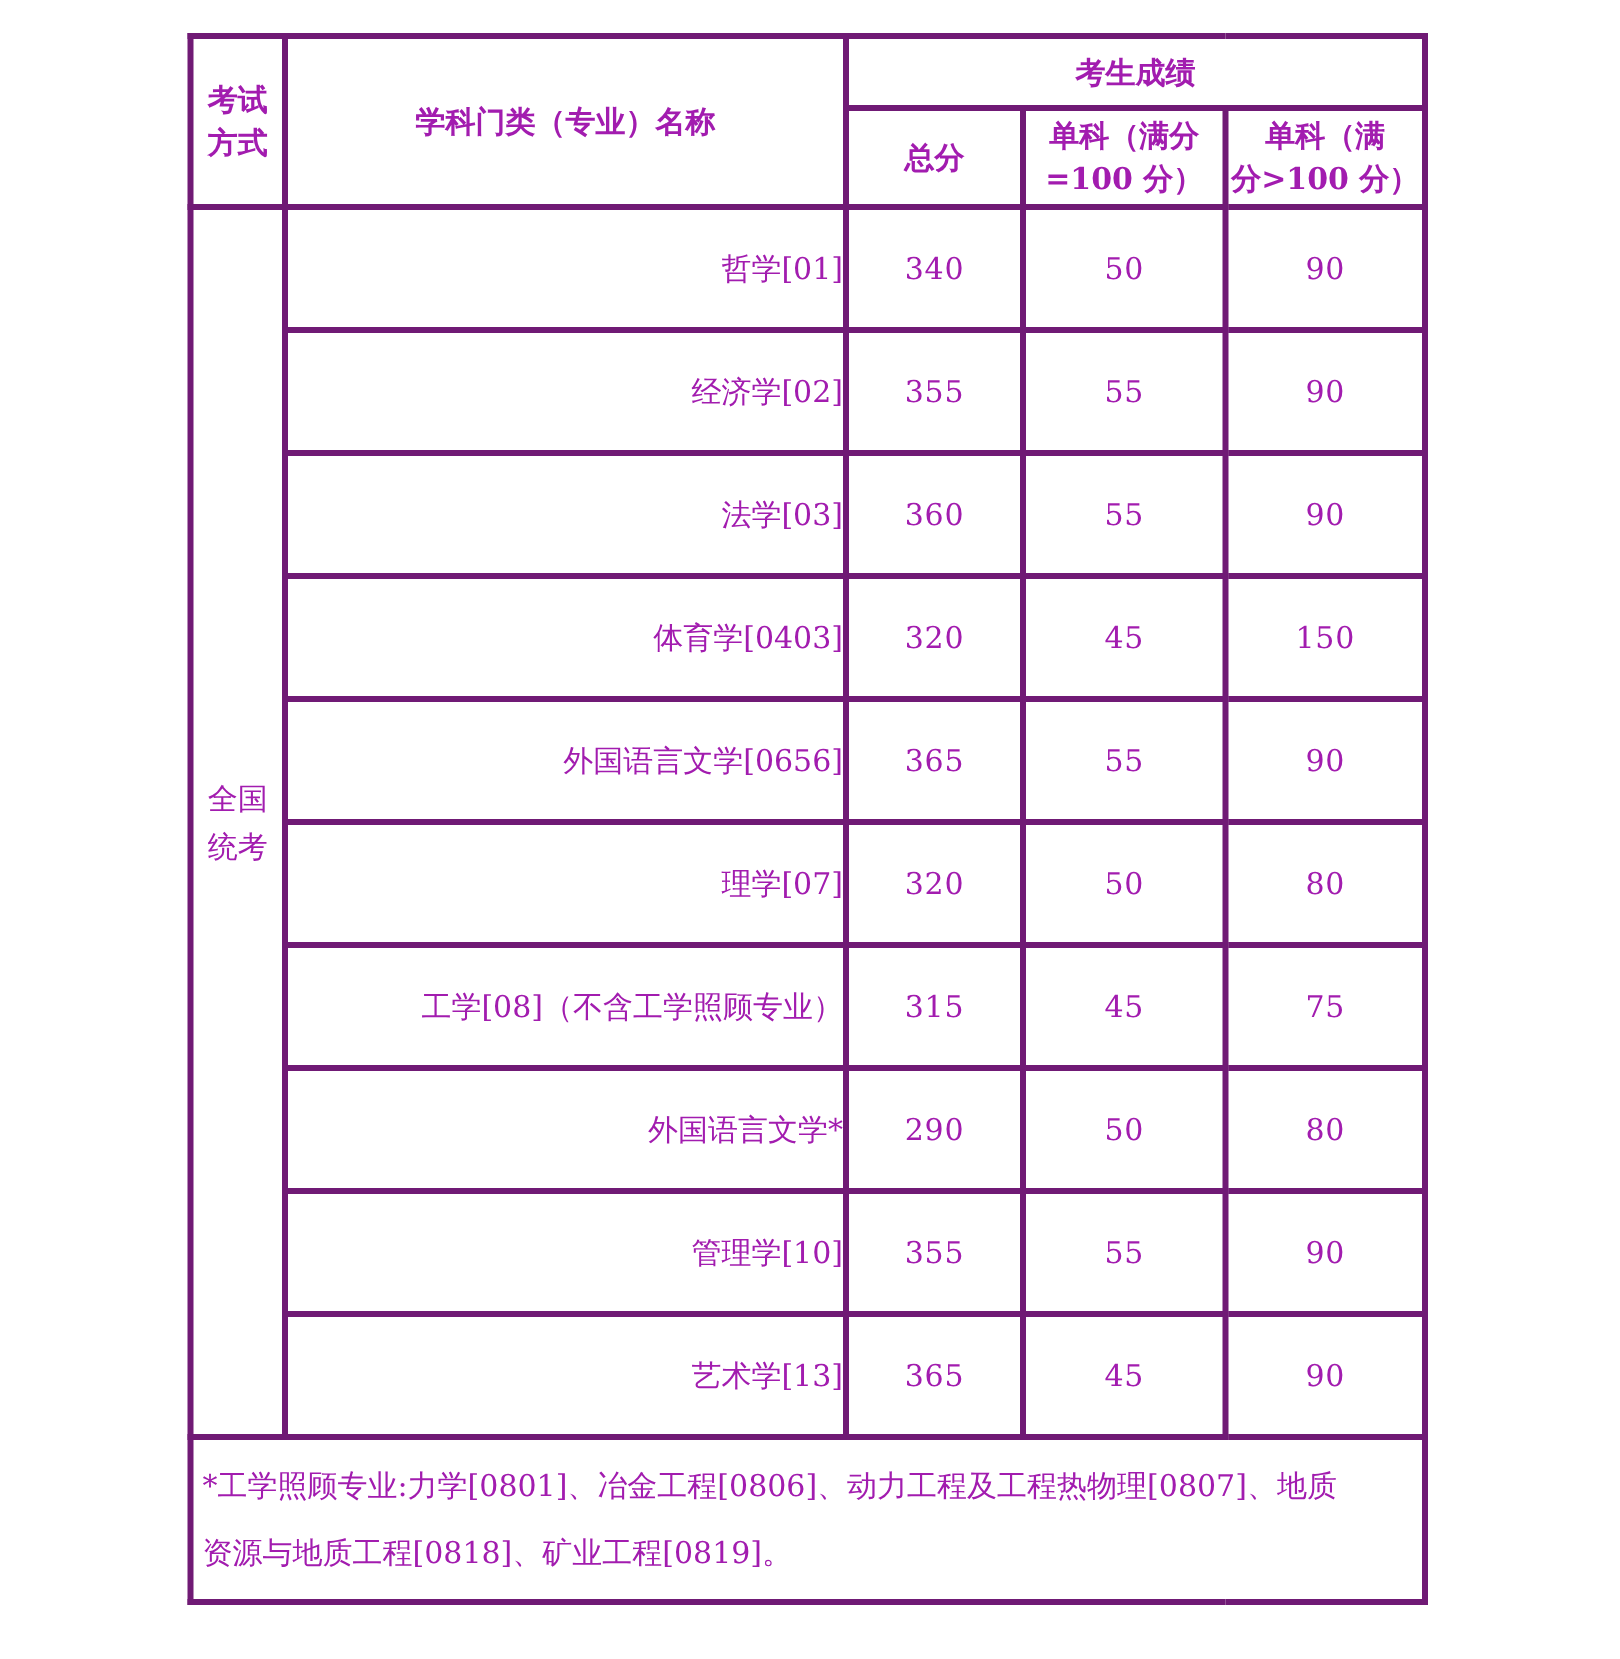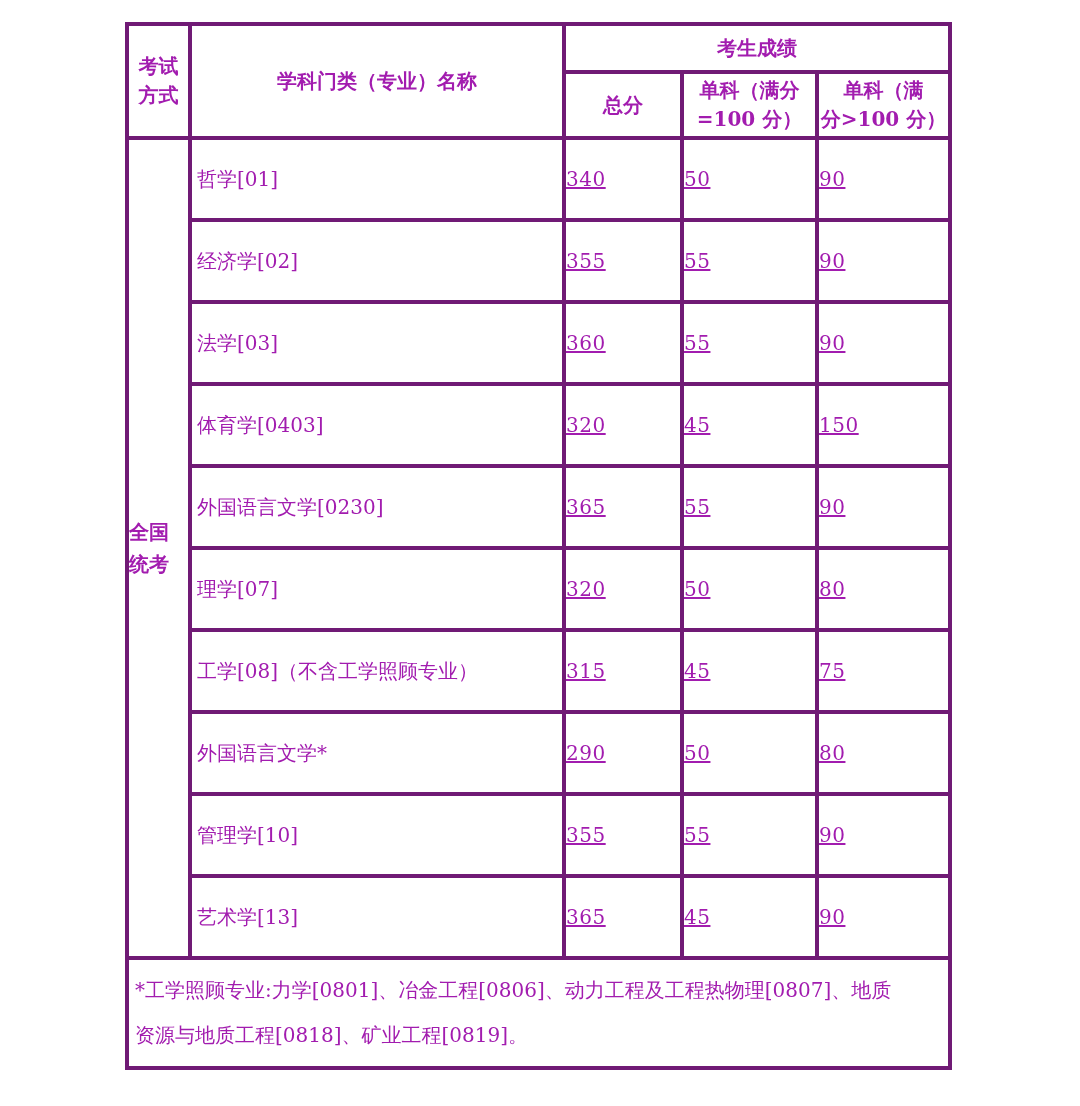--- a/index.html
+++ b/index.html
@@ -34,31 +34,30 @@
     font-weight: bold;
     text-align: center;
     line-height: 1.45;
   }
   tr.h1 { height: 48px; }
   tr.h2 { height: 66px; }
   tr.body-row { height: 82px; }
   tr.footer-row { height: 102px; }
   .pre { white-space: pre-line; }
   td.name-cell {
-    text-align: left;
+    text-align: right;
     padding-left: 5px;
   }
   td.num-cell {
-    text-align: left;
+    text-align: center;
     letter-spacing: 0.5px;
-    text-decoration: underline;
   }
   td.exam-method-cell {
-    text-align: left;
-    font-weight: bold;
+    text-align: center;
+    font-weight: normal;
     line-height: 1.6;
   }
   td.footnote-cell {
     text-align: left;
     padding: 8px 5px 8px 6px;
     line-height: 45px;
     vertical-align: middle;
   }
   
   .bR { border-right: 3px solid #000000; }
@@ -112,21 +111,21 @@
         <td class="num-cell">55</td>
         <td class="num-cell">90</td>
       </tr>
       <tr class="body-row">
         <td class="name-cell bR">体育学[0403]</td>
         <td class="num-cell">320</td>
         <td class="num-cell">45</td>
         <td class="num-cell">150</td>
       </tr>
       <tr class="body-row">
-        <td class="name-cell bR">外国语言文学[0230]</td>
+        <td class="name-cell bR">外国语言文学[0656]</td>
         <td class="num-cell">365</td>
         <td class="num-cell">55</td>
         <td class="num-cell">90</td>
       </tr>
       <tr class="body-row">
         <td class="name-cell bR">理学[07]</td>
         <td class="num-cell">320</td>
         <td class="num-cell">50</td>
         <td class="num-cell">80</td>
       </tr>

